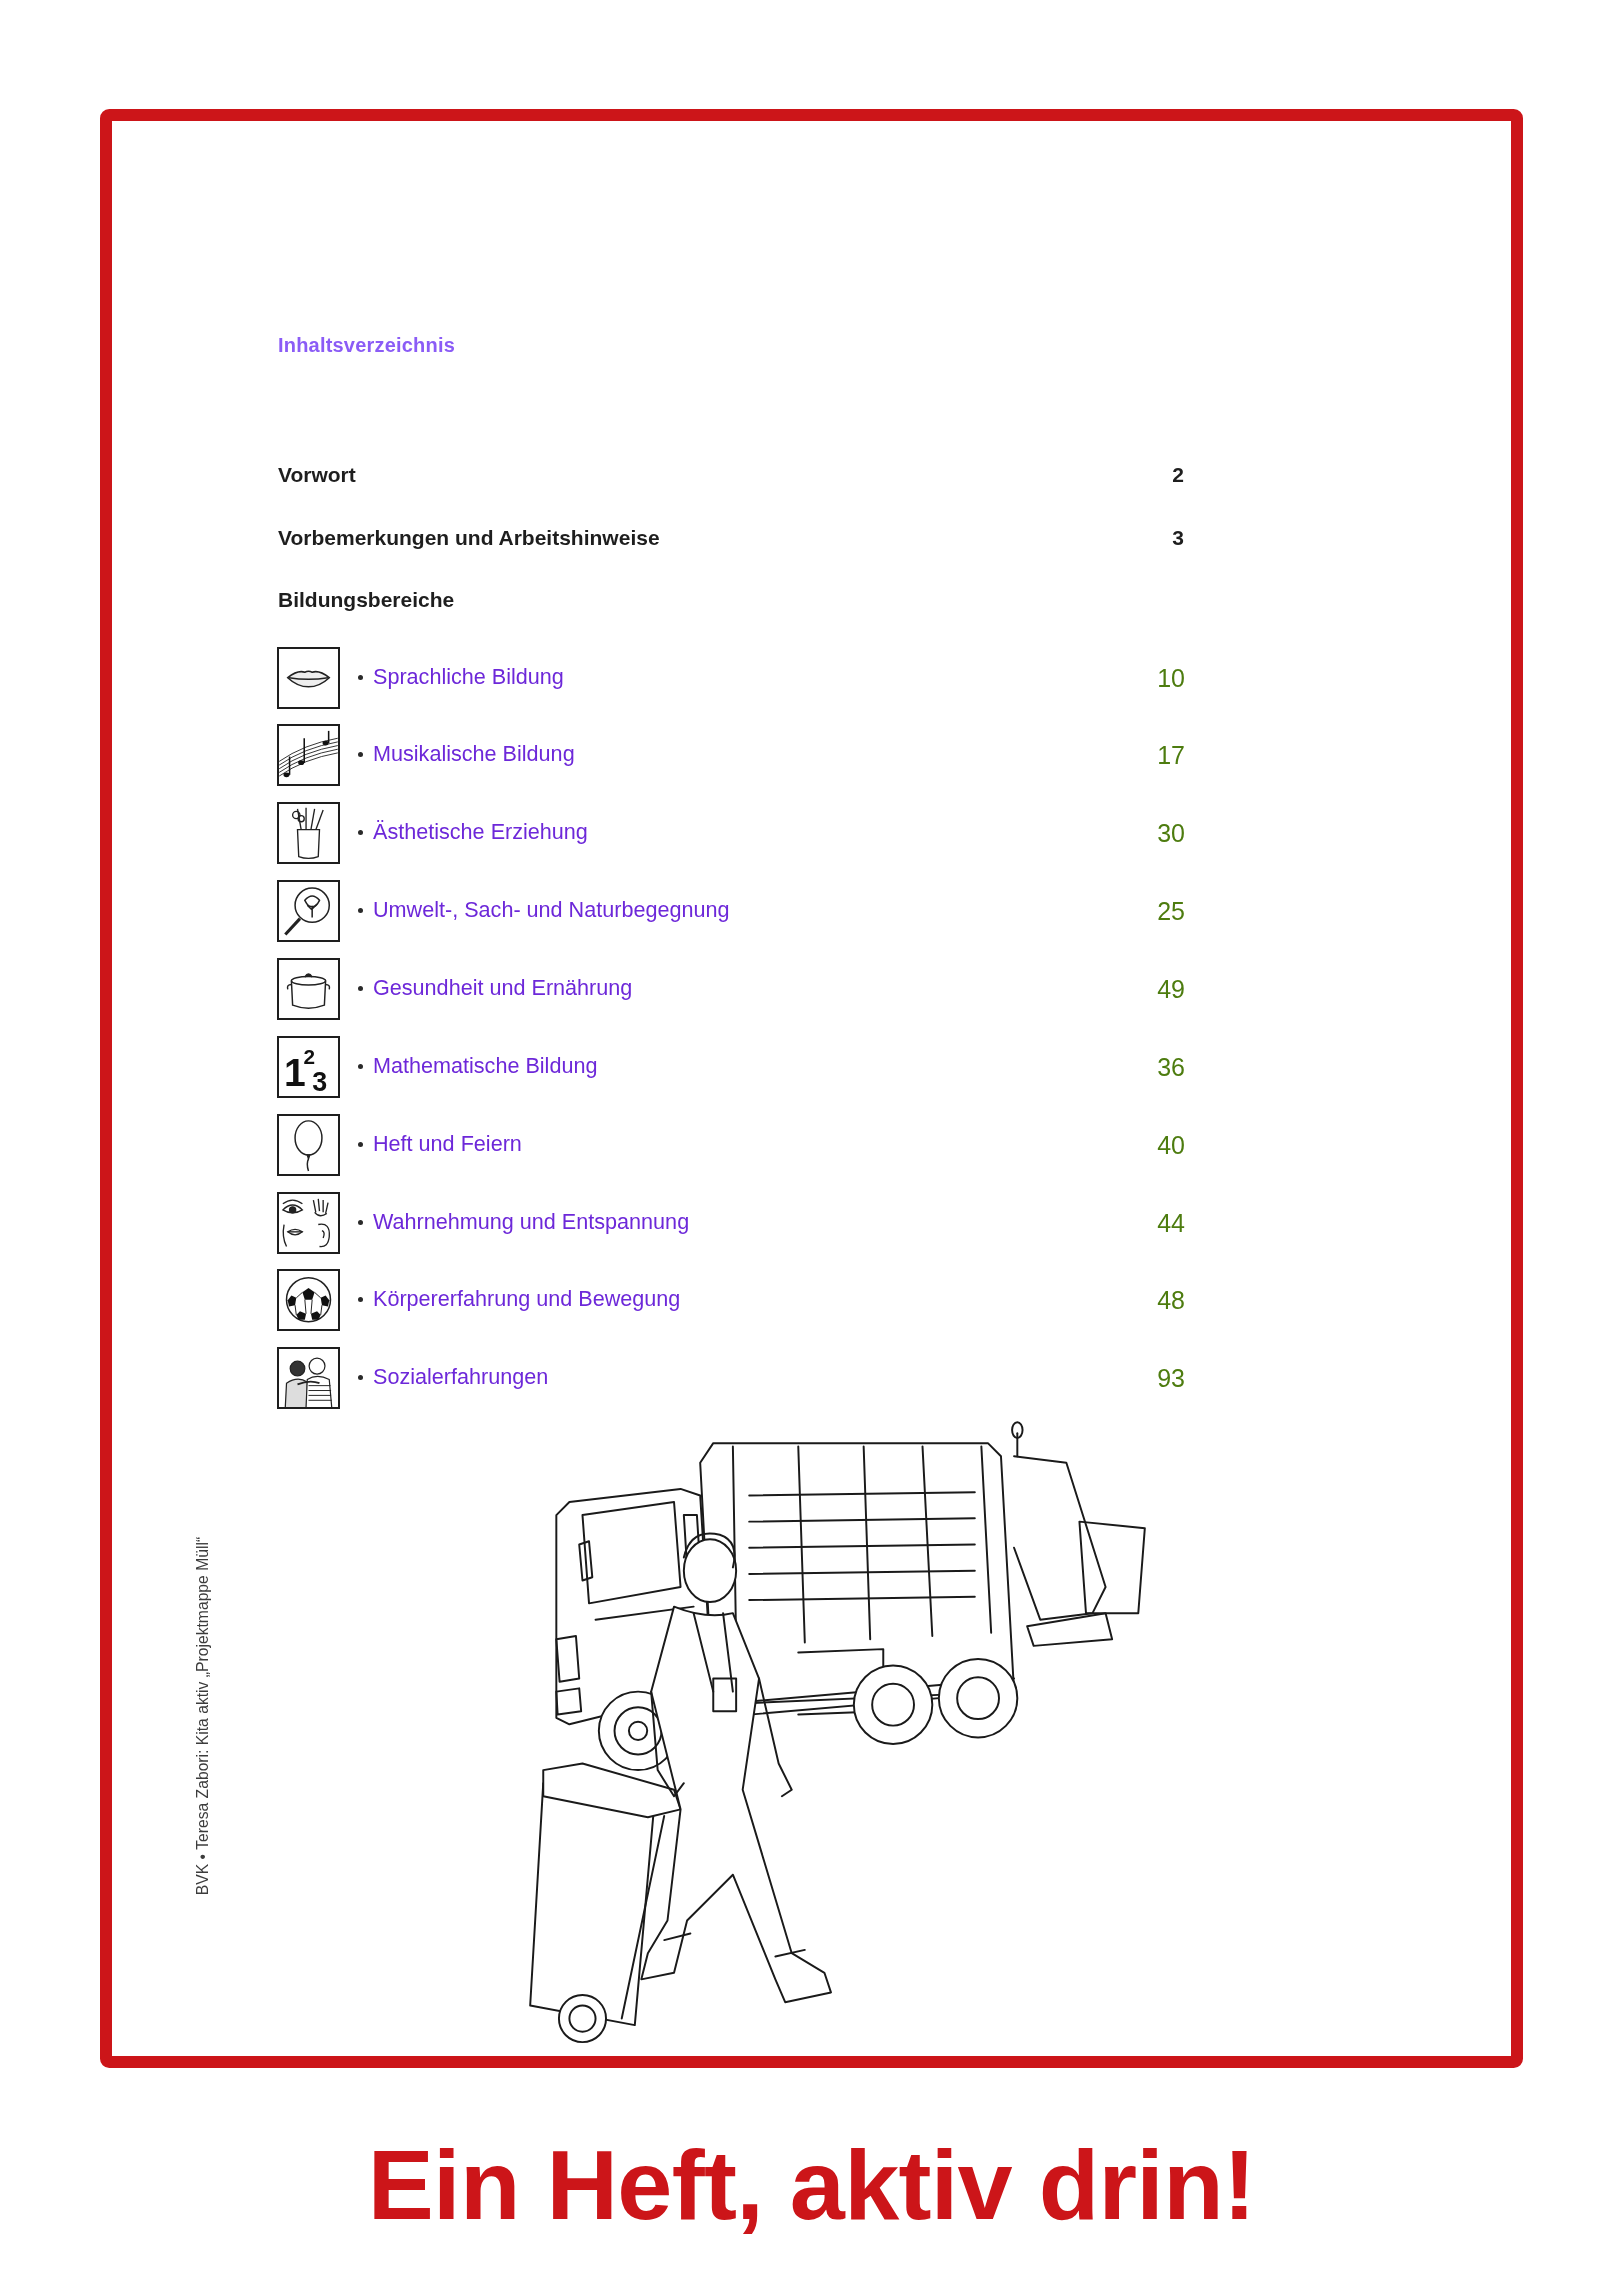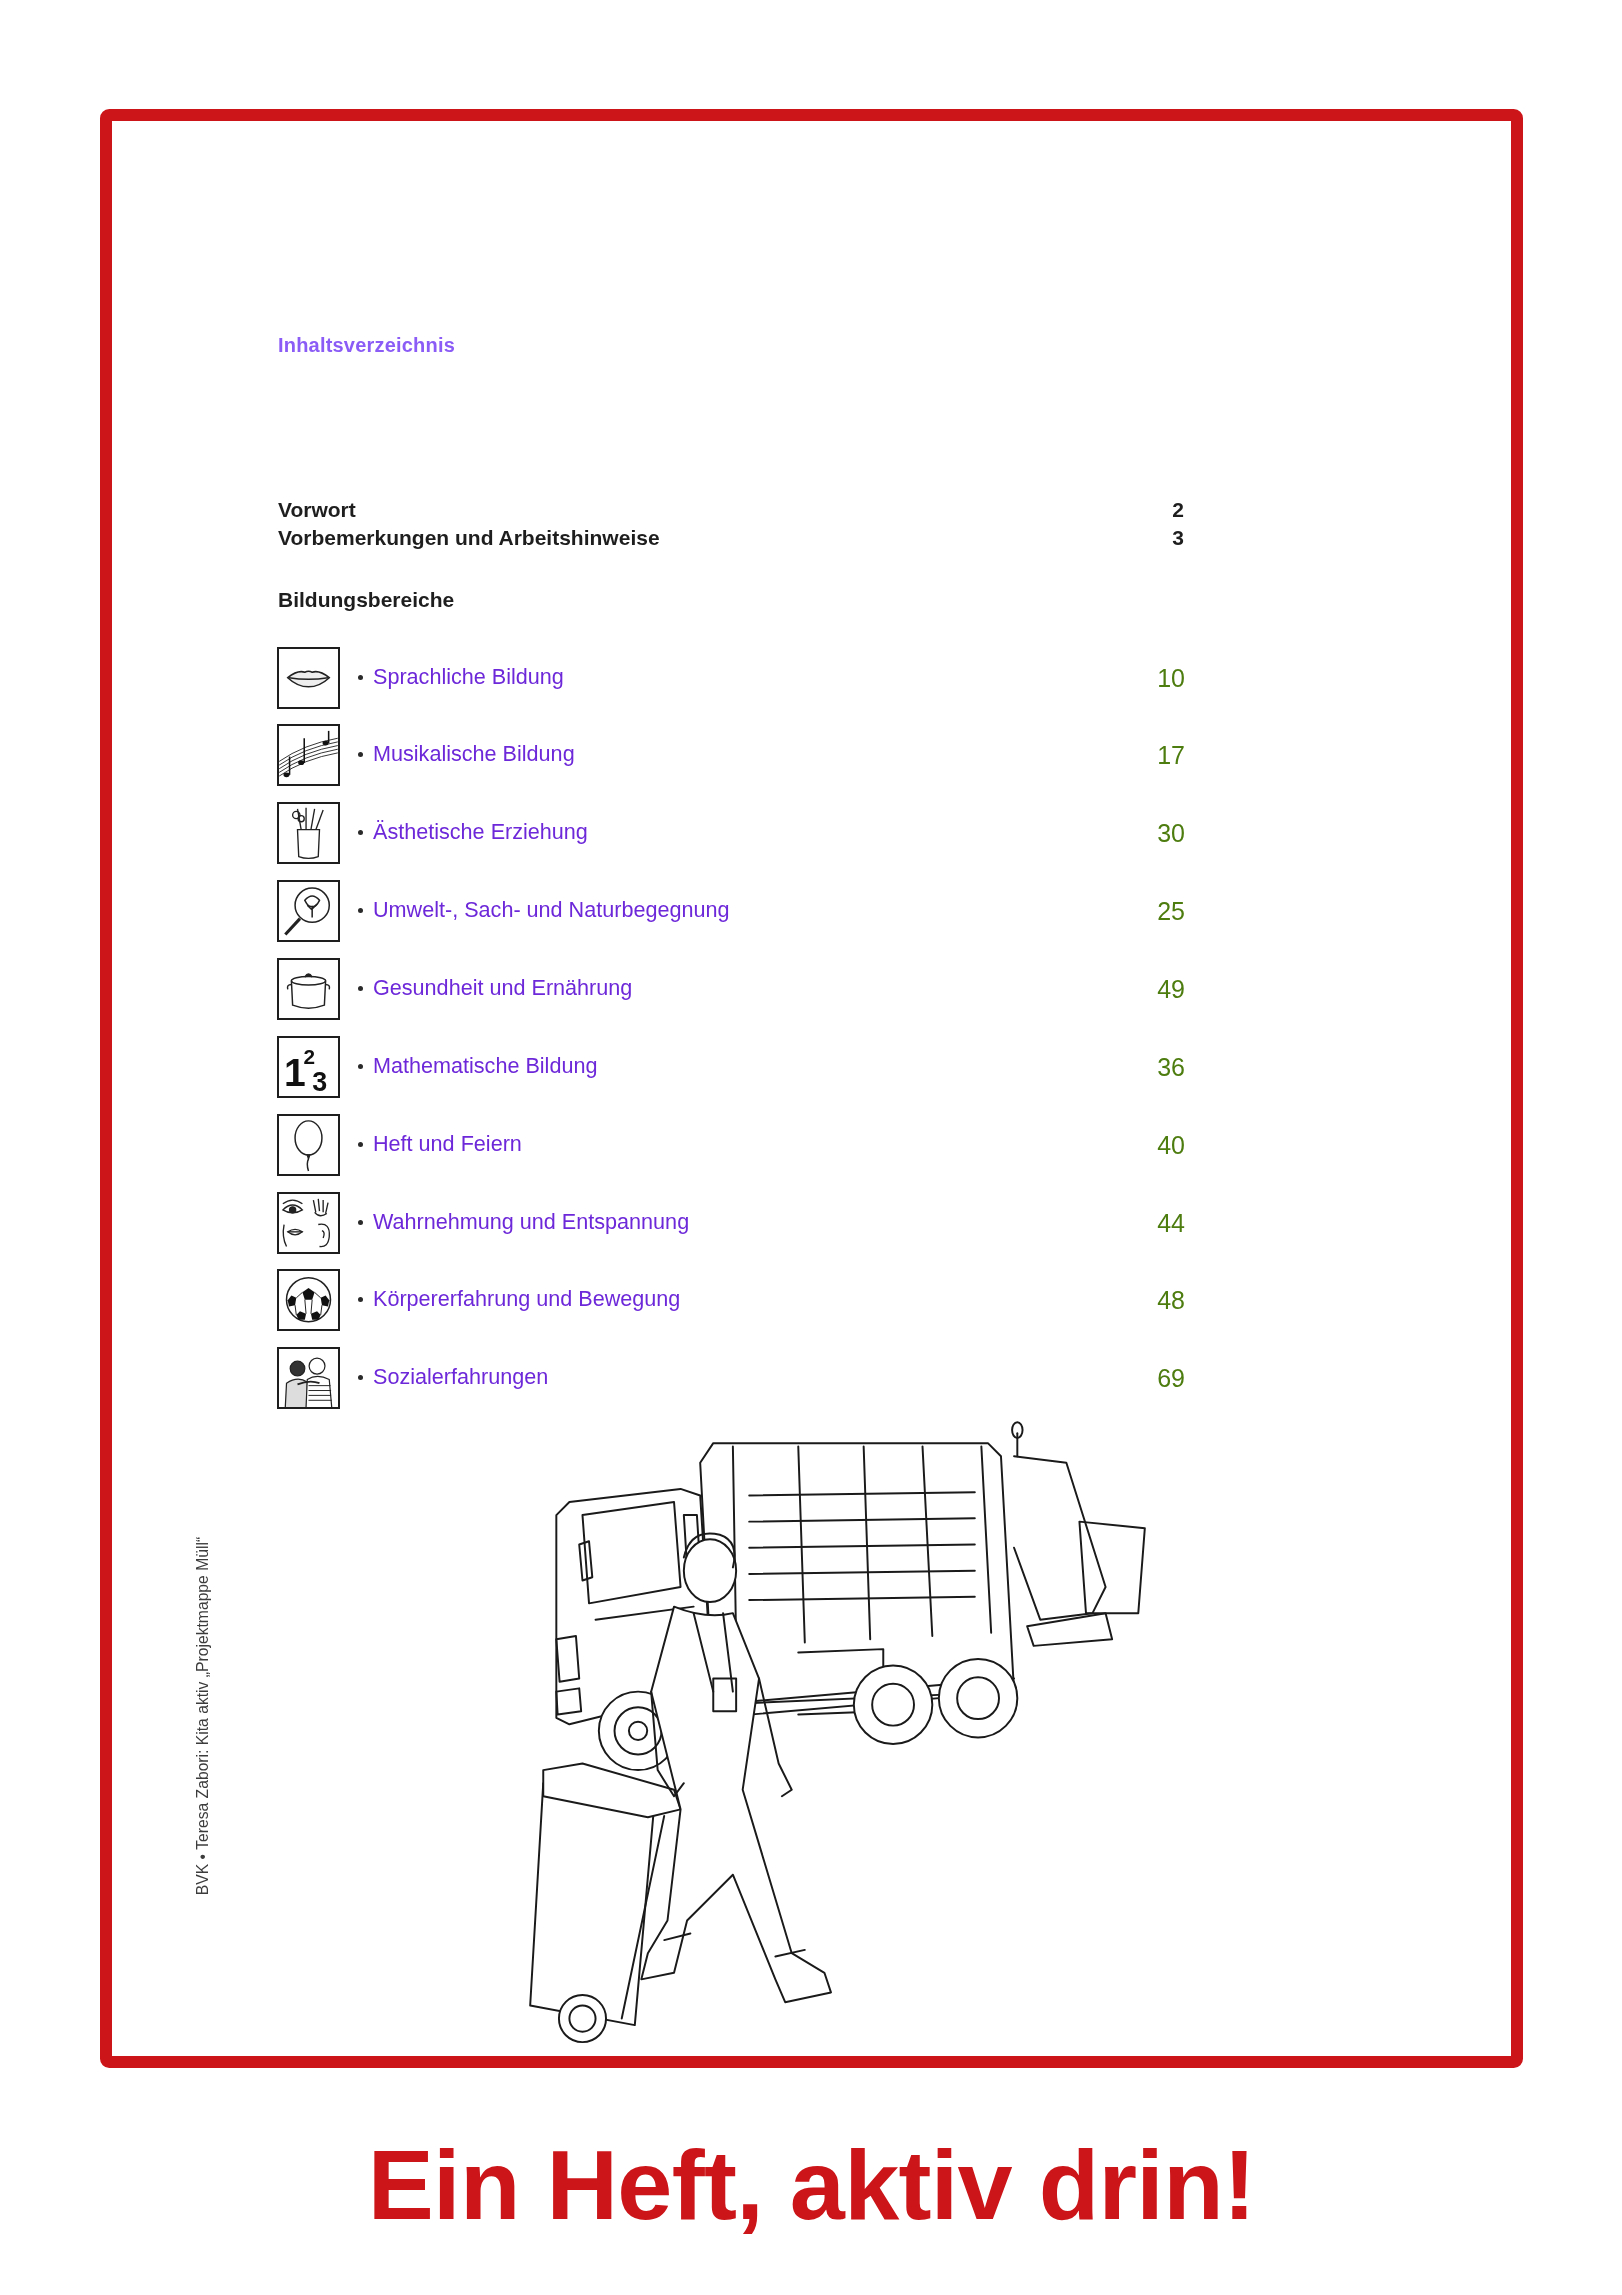--- a/index.html
+++ b/index.html
@@ -19,21 +19,21 @@
   .illustration { position:absolute; left:517px; top:1417px; width:641px; height:631px; }
   .tagline { position:absolute; left:0; width:1623px; top:2135px; text-align:center; font-size:99px; font-weight:bold; color:#cc1519; line-height:1; letter-spacing:-0.7px; }
 </style>
 </head>
 <body>
 
 <div class="frame"></div>
 
 <div class="toc-title">Inhaltsverzeichnis</div>
 
-<div class="sec-row" style="top:459px;margin-top:35px;">
+<div class="sec-row" style="top:459px;">
   <span class="sec-label">Vorwort</span>
   <span class="sec-page">2</span>
 </div>
 <div class="sec-row" style="top:522px;">
   <span class="sec-label">Vorbemerkungen und Arbeitshinweise</span>
   <span class="sec-page">3</span>
 </div>
 <div class="sec-row" style="top:584px;">
   <span class="sec-label">Bildungsbereiche</span>
 </div>
@@ -217,21 +217,21 @@
             <line x1="48" y1="68" x2="85" y2="68"></line>
             <line x1="48" y1="76" x2="85" y2="76"></line>
             <line x1="48" y1="84" x2="86" y2="84"></line>
           </g>
           <path d="M30 58 Q50 50 66 56" fill="none" stroke-width="3"></path>
         </g>
       </svg>
   </div>
   <span class="item-bullet"></span>
   <span class="item-label">Sozialerfahrungen</span>
-  <span class="item-page">69</span>
+  <span class="item-page">93</span>
 </div>
 
 <div class="credit">BVK • Teresa Zabori: Kita aktiv „Projektmappe Müll“</div>
 
 <div class="illustration">
   <svg viewBox="0 0 980 965" width="641" height="631">
     <g fill="none" stroke="#1a1a1a" stroke-width="3" stroke-linejoin="round" stroke-linecap="round">
 
       <path d="M280 70 L300 40 L720 40 L740 60 L760 420 L300 440 Z" fill="#fff"></path>
       <line x1="330" y1="45" x2="335" y2="345"></line>

